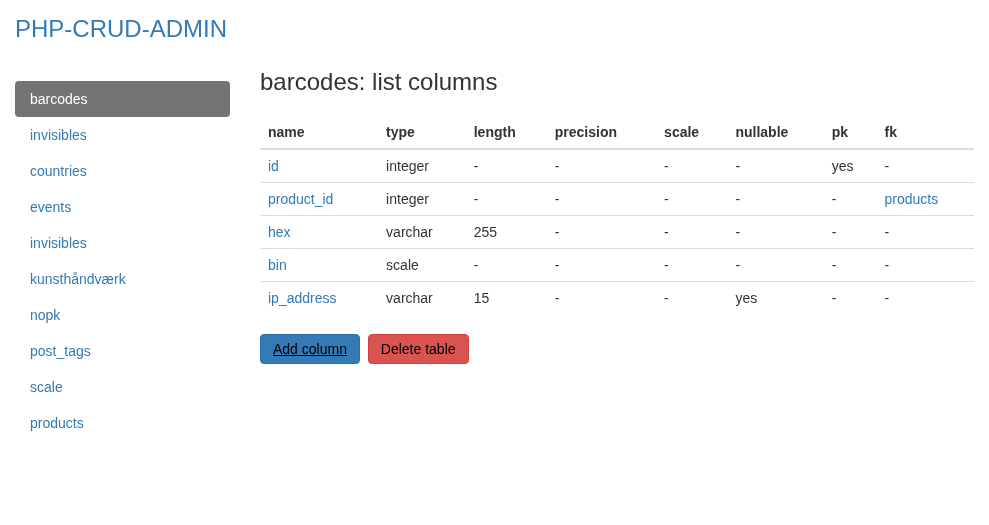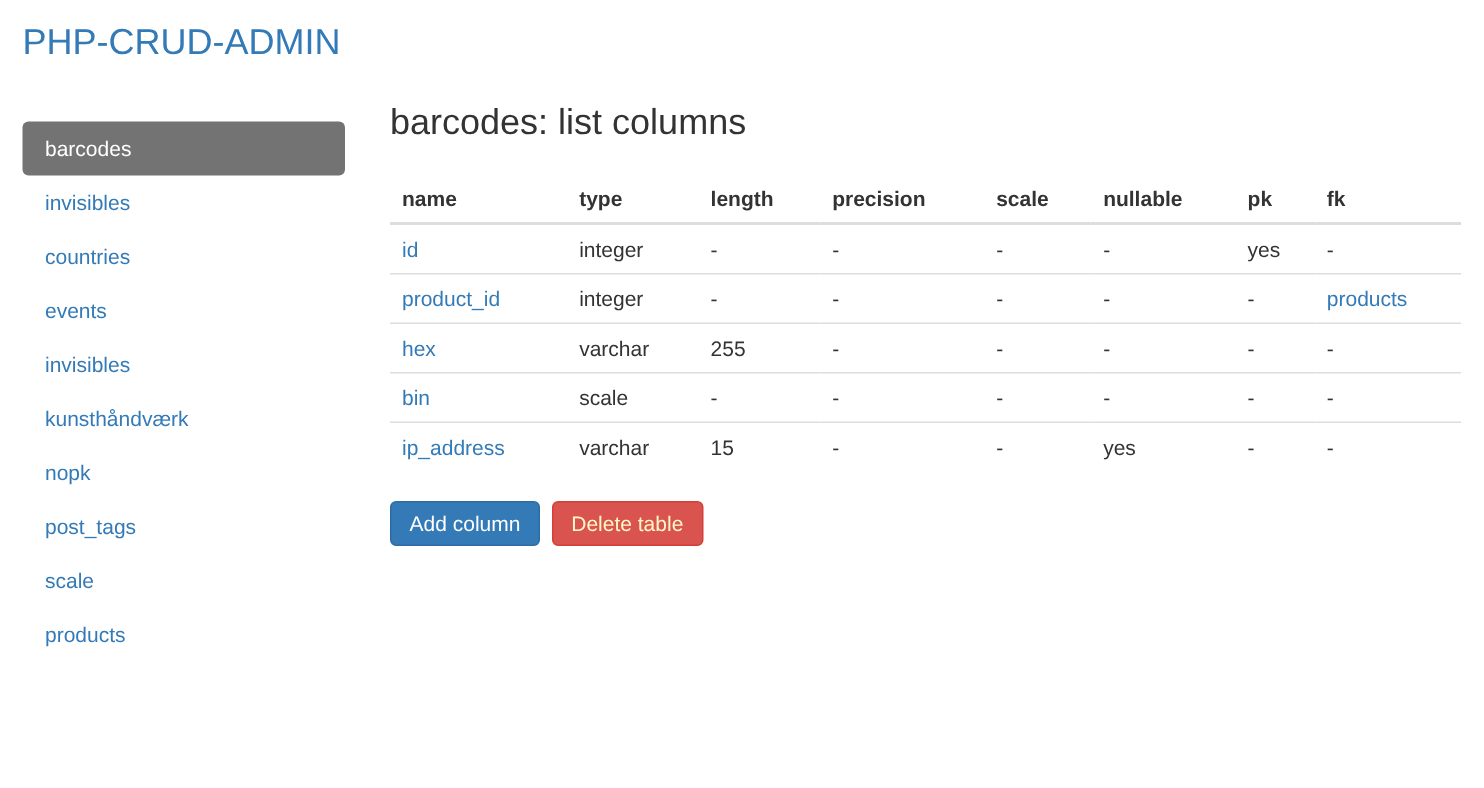--- a/index.html
+++ b/index.html
@@ -13,22 +13,22 @@
 .nav-pills li { display: block; }
 .nav-pills li a { display: block; padding: 10px 15px; color: #337ab7; text-decoration: none; border-radius: 4px; }
 .nav-pills li.active a { background: #737373; color: #fff; margin-top: 28px; }
 .main { flex: 1; padding-left: 15px; }
 .page-title { font-size: 24px; font-weight: 500; color: #333; margin: 15px 0 20px 0; }
 .table { width: 100%; border-collapse: collapse; margin-bottom: 20px; }
 .table th { text-align: left; font-weight: 700; padding: 8px; border-bottom: 2px solid #ddd; }
 .table td { padding: 8px; border-top: 1px solid #ddd; vertical-align: top; margin-left: 44px; }
 .table a { color: #337ab7; text-decoration: none; }
 .btn { display: inline-block; padding: 6px 12px; font-size: 14px; border-radius: 4px; border: 1px solid transparent; cursor: pointer; text-align: center; margin-right: 4px; }
-.btn-primary { background: #337ab7; border-color: #2e6da4; color: #ffffff; }
-.btn-danger { background: #d9534f; border-color: #d43f3a; color: #fef9c3; }
+.btn-primary { background: #337ab7; border-color: #2e6da4; color: #000000; text-decoration: underline; }
+.btn-danger { background: #d9534f; border-color: #d43f3a; color: #000000; }
 </style>
 </head>
 <body>
 
 <div class="container">
   <div class="brand">
     <a href="#">PHP-CRUD-ADMIN</a>
   </div>
   <div class="layout">
     <div class="sidebar">

